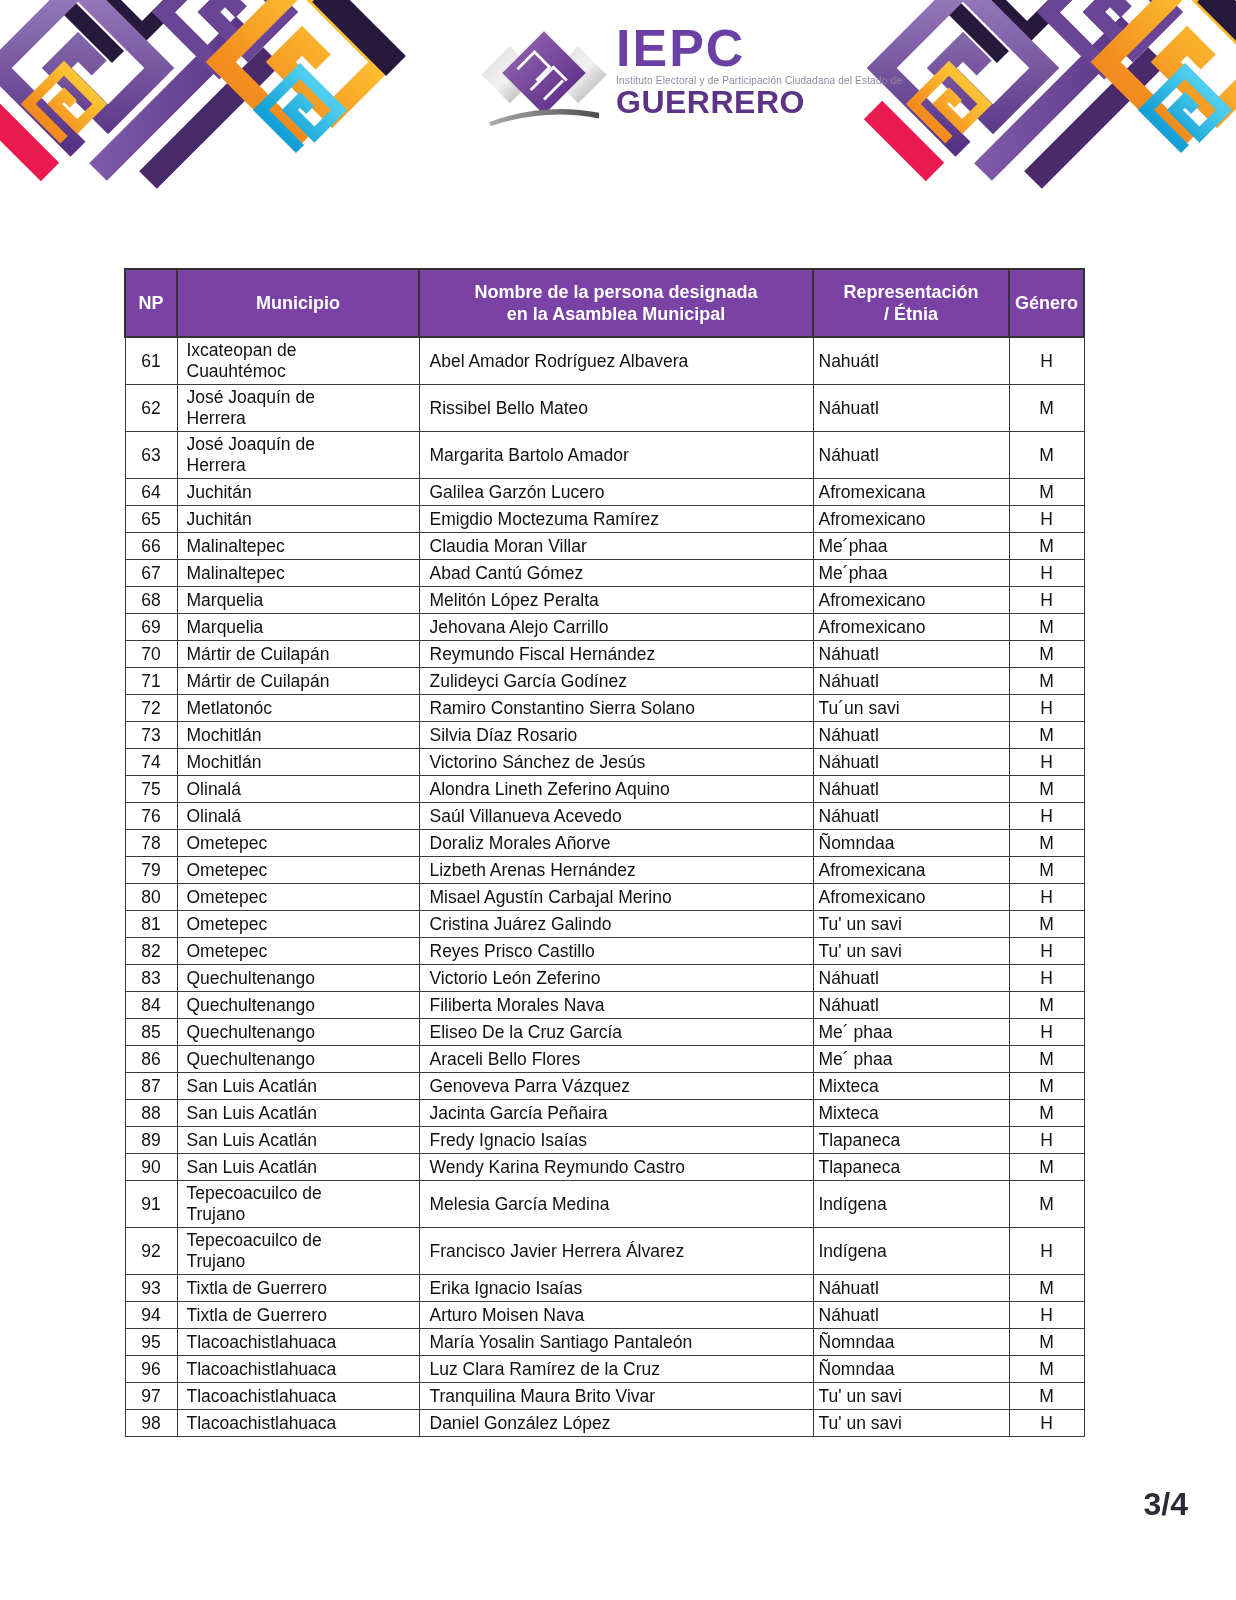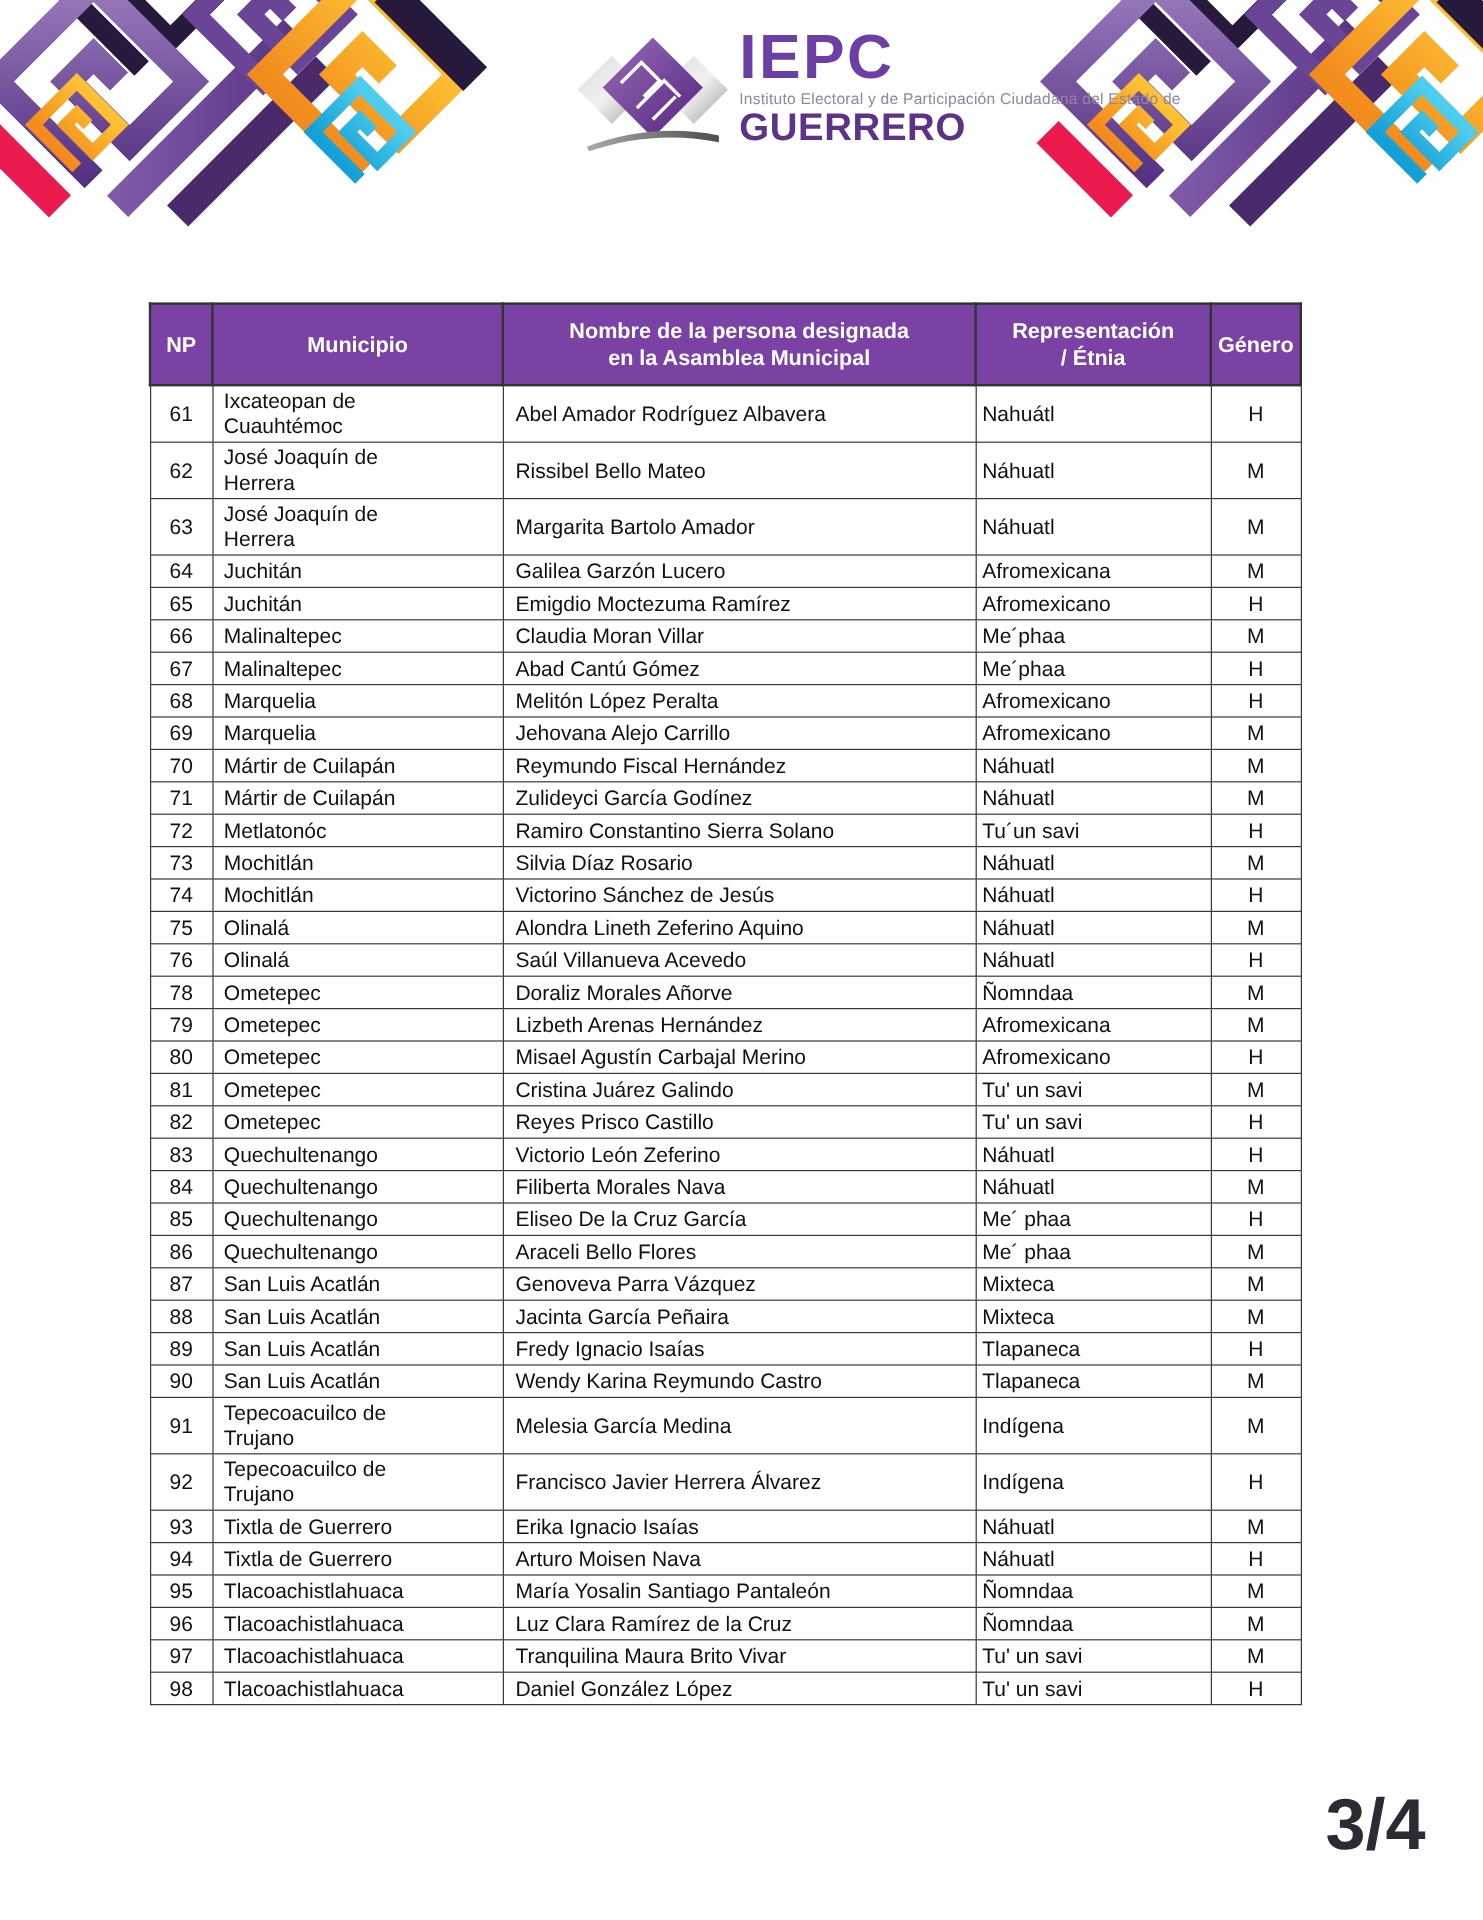--- a/index.html
+++ b/index.html
@@ -17,30 +17,30 @@
 
   
   .logo-wrap { position:absolute; left:478px; top:16px; width:300px; height:120px; display:flex; }
   .emblem { width:132px; height:112px; flex:0 0 auto; }
   .logo-text { margin-left:6px; padding-top:8px; }
   .logo-acronym {
     font-size:52px; font-weight:bold; color:#6b3fa3;
     letter-spacing:2px; line-height:0.95;
   }
   .logo-tagline {
-    font-size:13px; color:#90869f; letter-spacing:0.2px;
+    font-size:10px; color:#90869f; letter-spacing:0.2px;
     margin-top:2px; white-space:nowrap;
   }
   .logo-name {
     font-size:32px; font-weight:bold; color:#5d3388;
     letter-spacing:0.5px; line-height:1.05;
   }
 
   
-  .table-wrap { position:absolute; left:124px; top:252px; }
+  .table-wrap { position:absolute; left:124px; top:268px; }
   table { border-collapse:collapse; table-layout:fixed; width:959px; }
   col.c-np       { width:52px; }
   col.c-municipio{ width:242px; }
   col.c-nombre   { width:394px; }
   col.c-etnia    { width:196px; }
   col.c-genero   { width:75px; }
   th {
     background:var(--header-purple, #7a42a5);
     color:#ffffff; font-size:18px; font-weight:bold;
     text-align:center; vertical-align:middle;
@@ -57,21 +57,21 @@
   }
   tbody tr { height:27px; }
   td.np, td.genero { text-align:center; }
   td.municipio { padding-left:9px; white-space:pre-line; }
   td.nombre { padding-left:10px;margin-left:19px; }
   td.etnia { padding-left:5px; }
 
   
   .page-number {
     position:absolute; right:48px; top:1486px;
-    font-size:60px; font-weight:bold; color:#2d2935;
+    font-size:32px; font-weight:bold; color:#2d2935;
     letter-spacing:0px;
   }
 </style>
 </head>
 <body>
 
 <div class="page">
 
   <svg class="deco-svg" viewBox="0 0 1236 205" xmlns="http://www.w3.org/2000/svg" aria-hidden="true">
     <defs>

